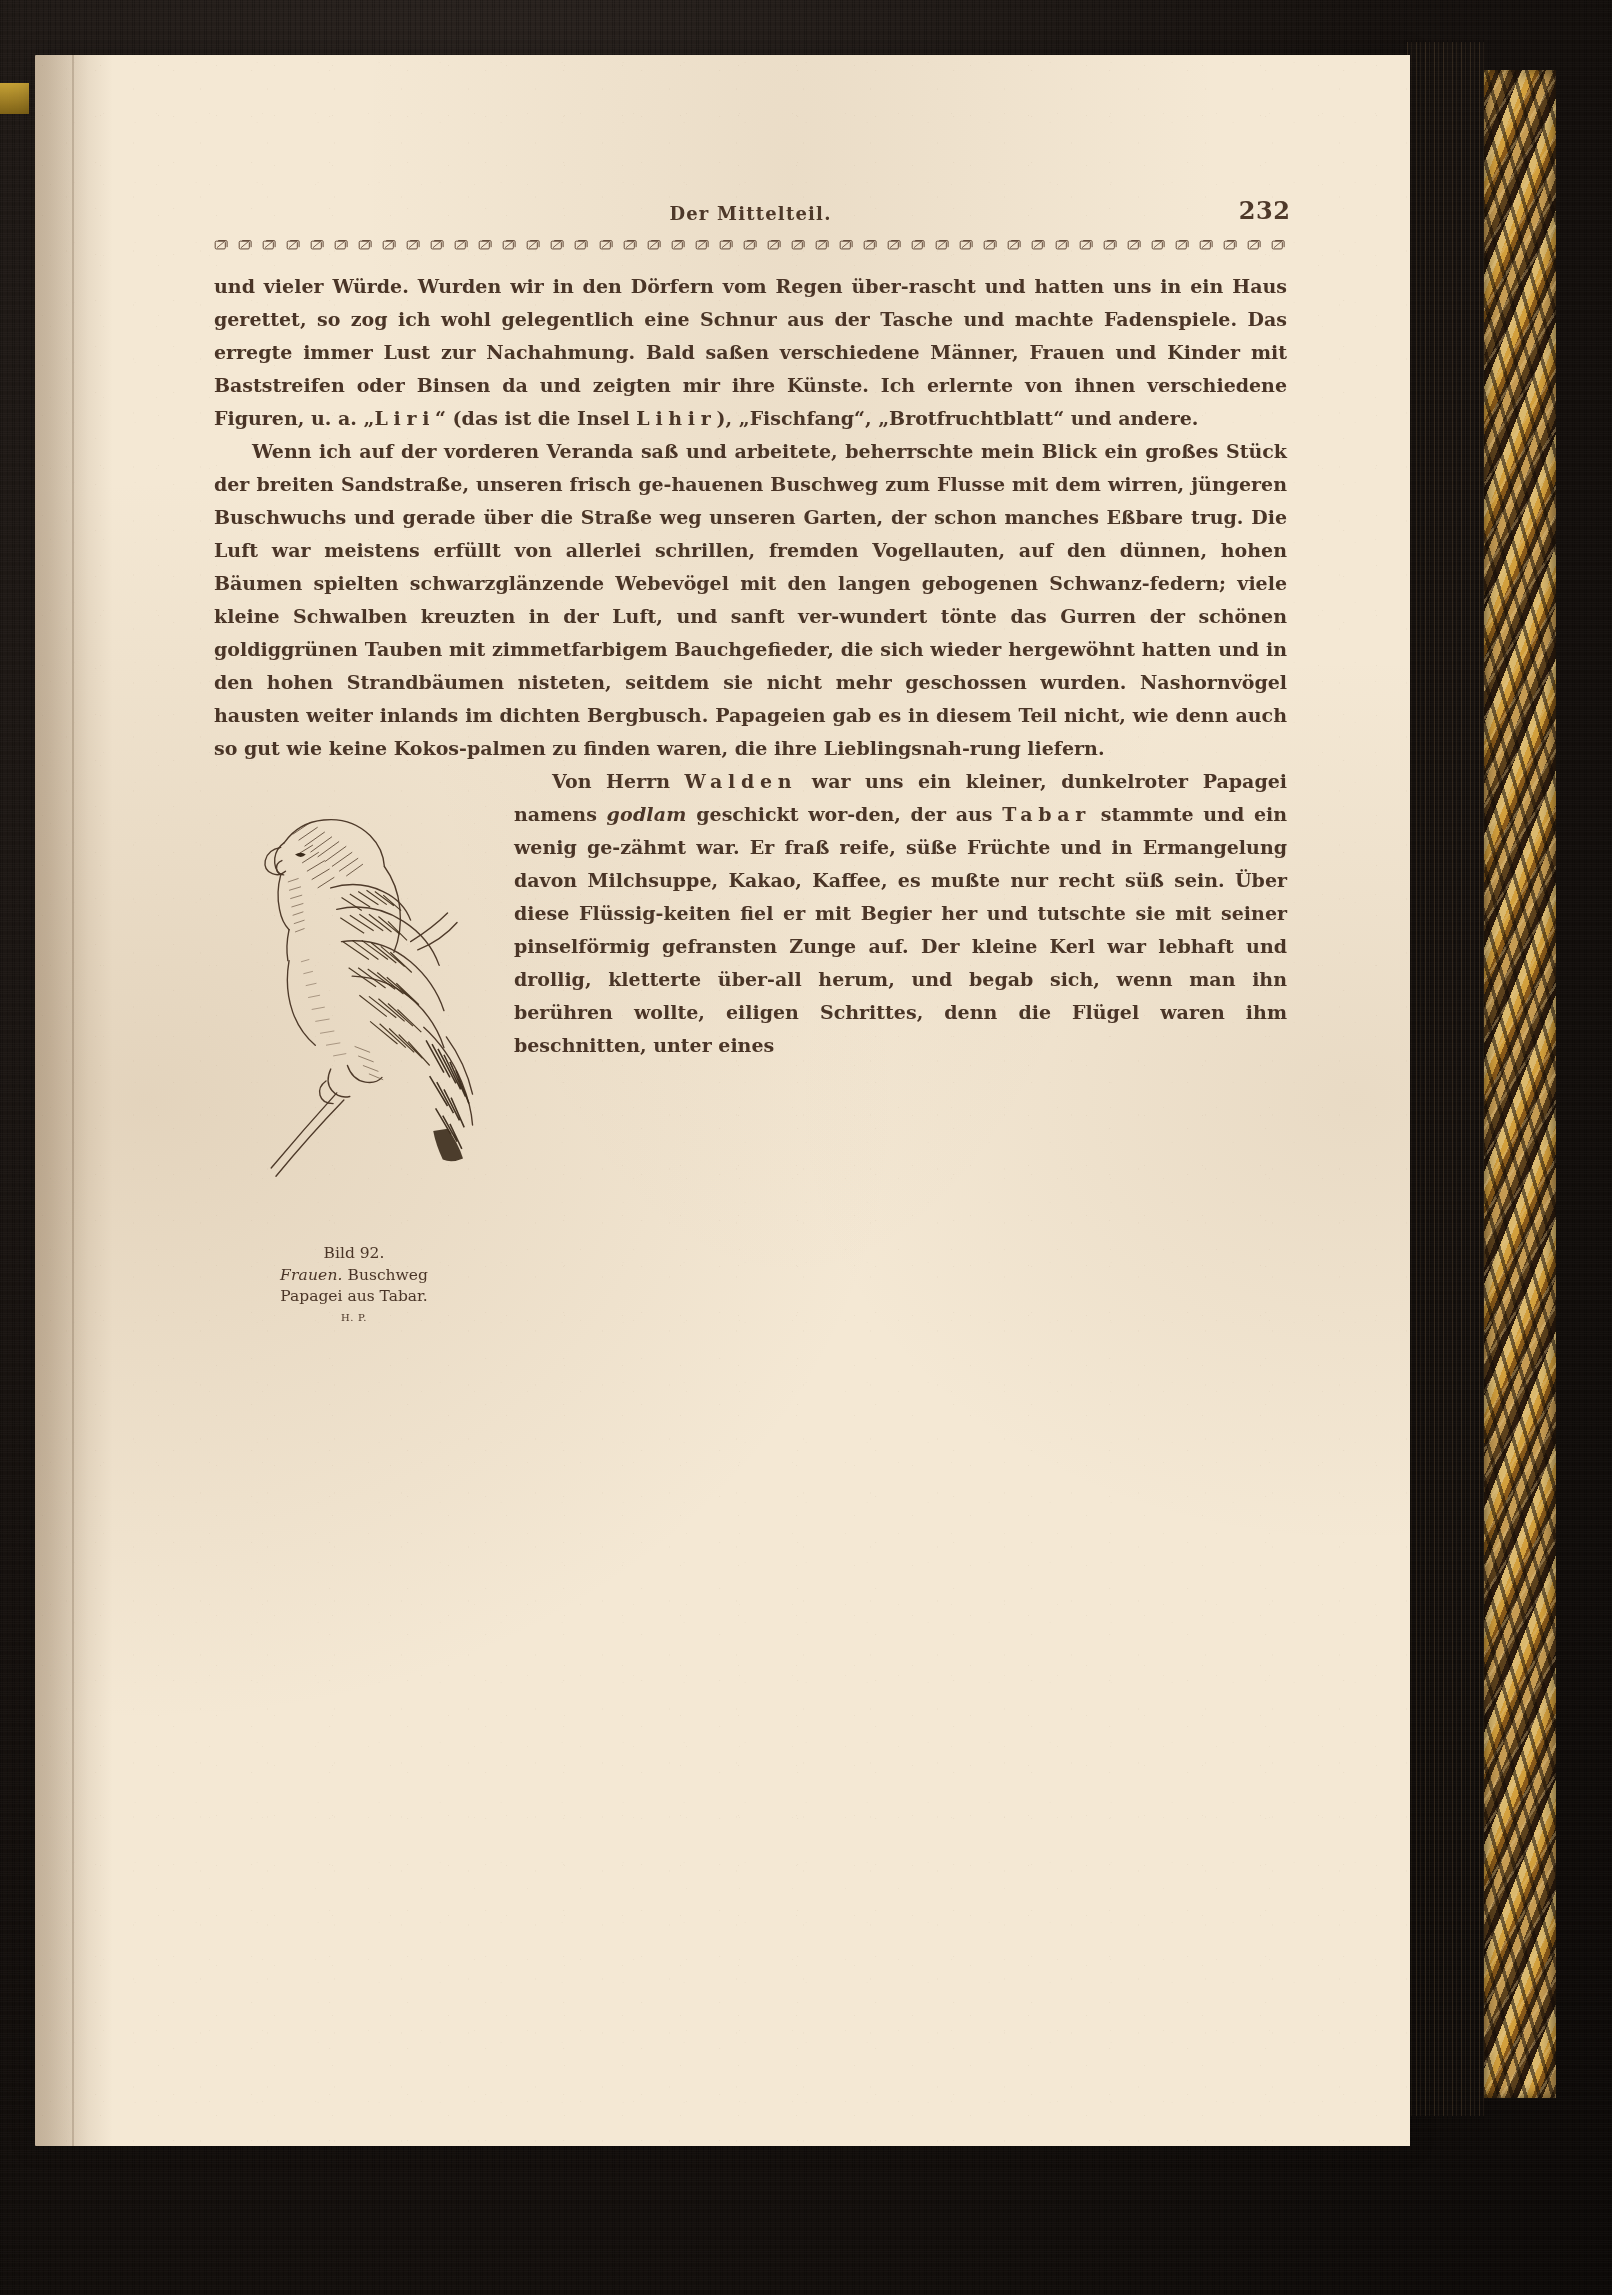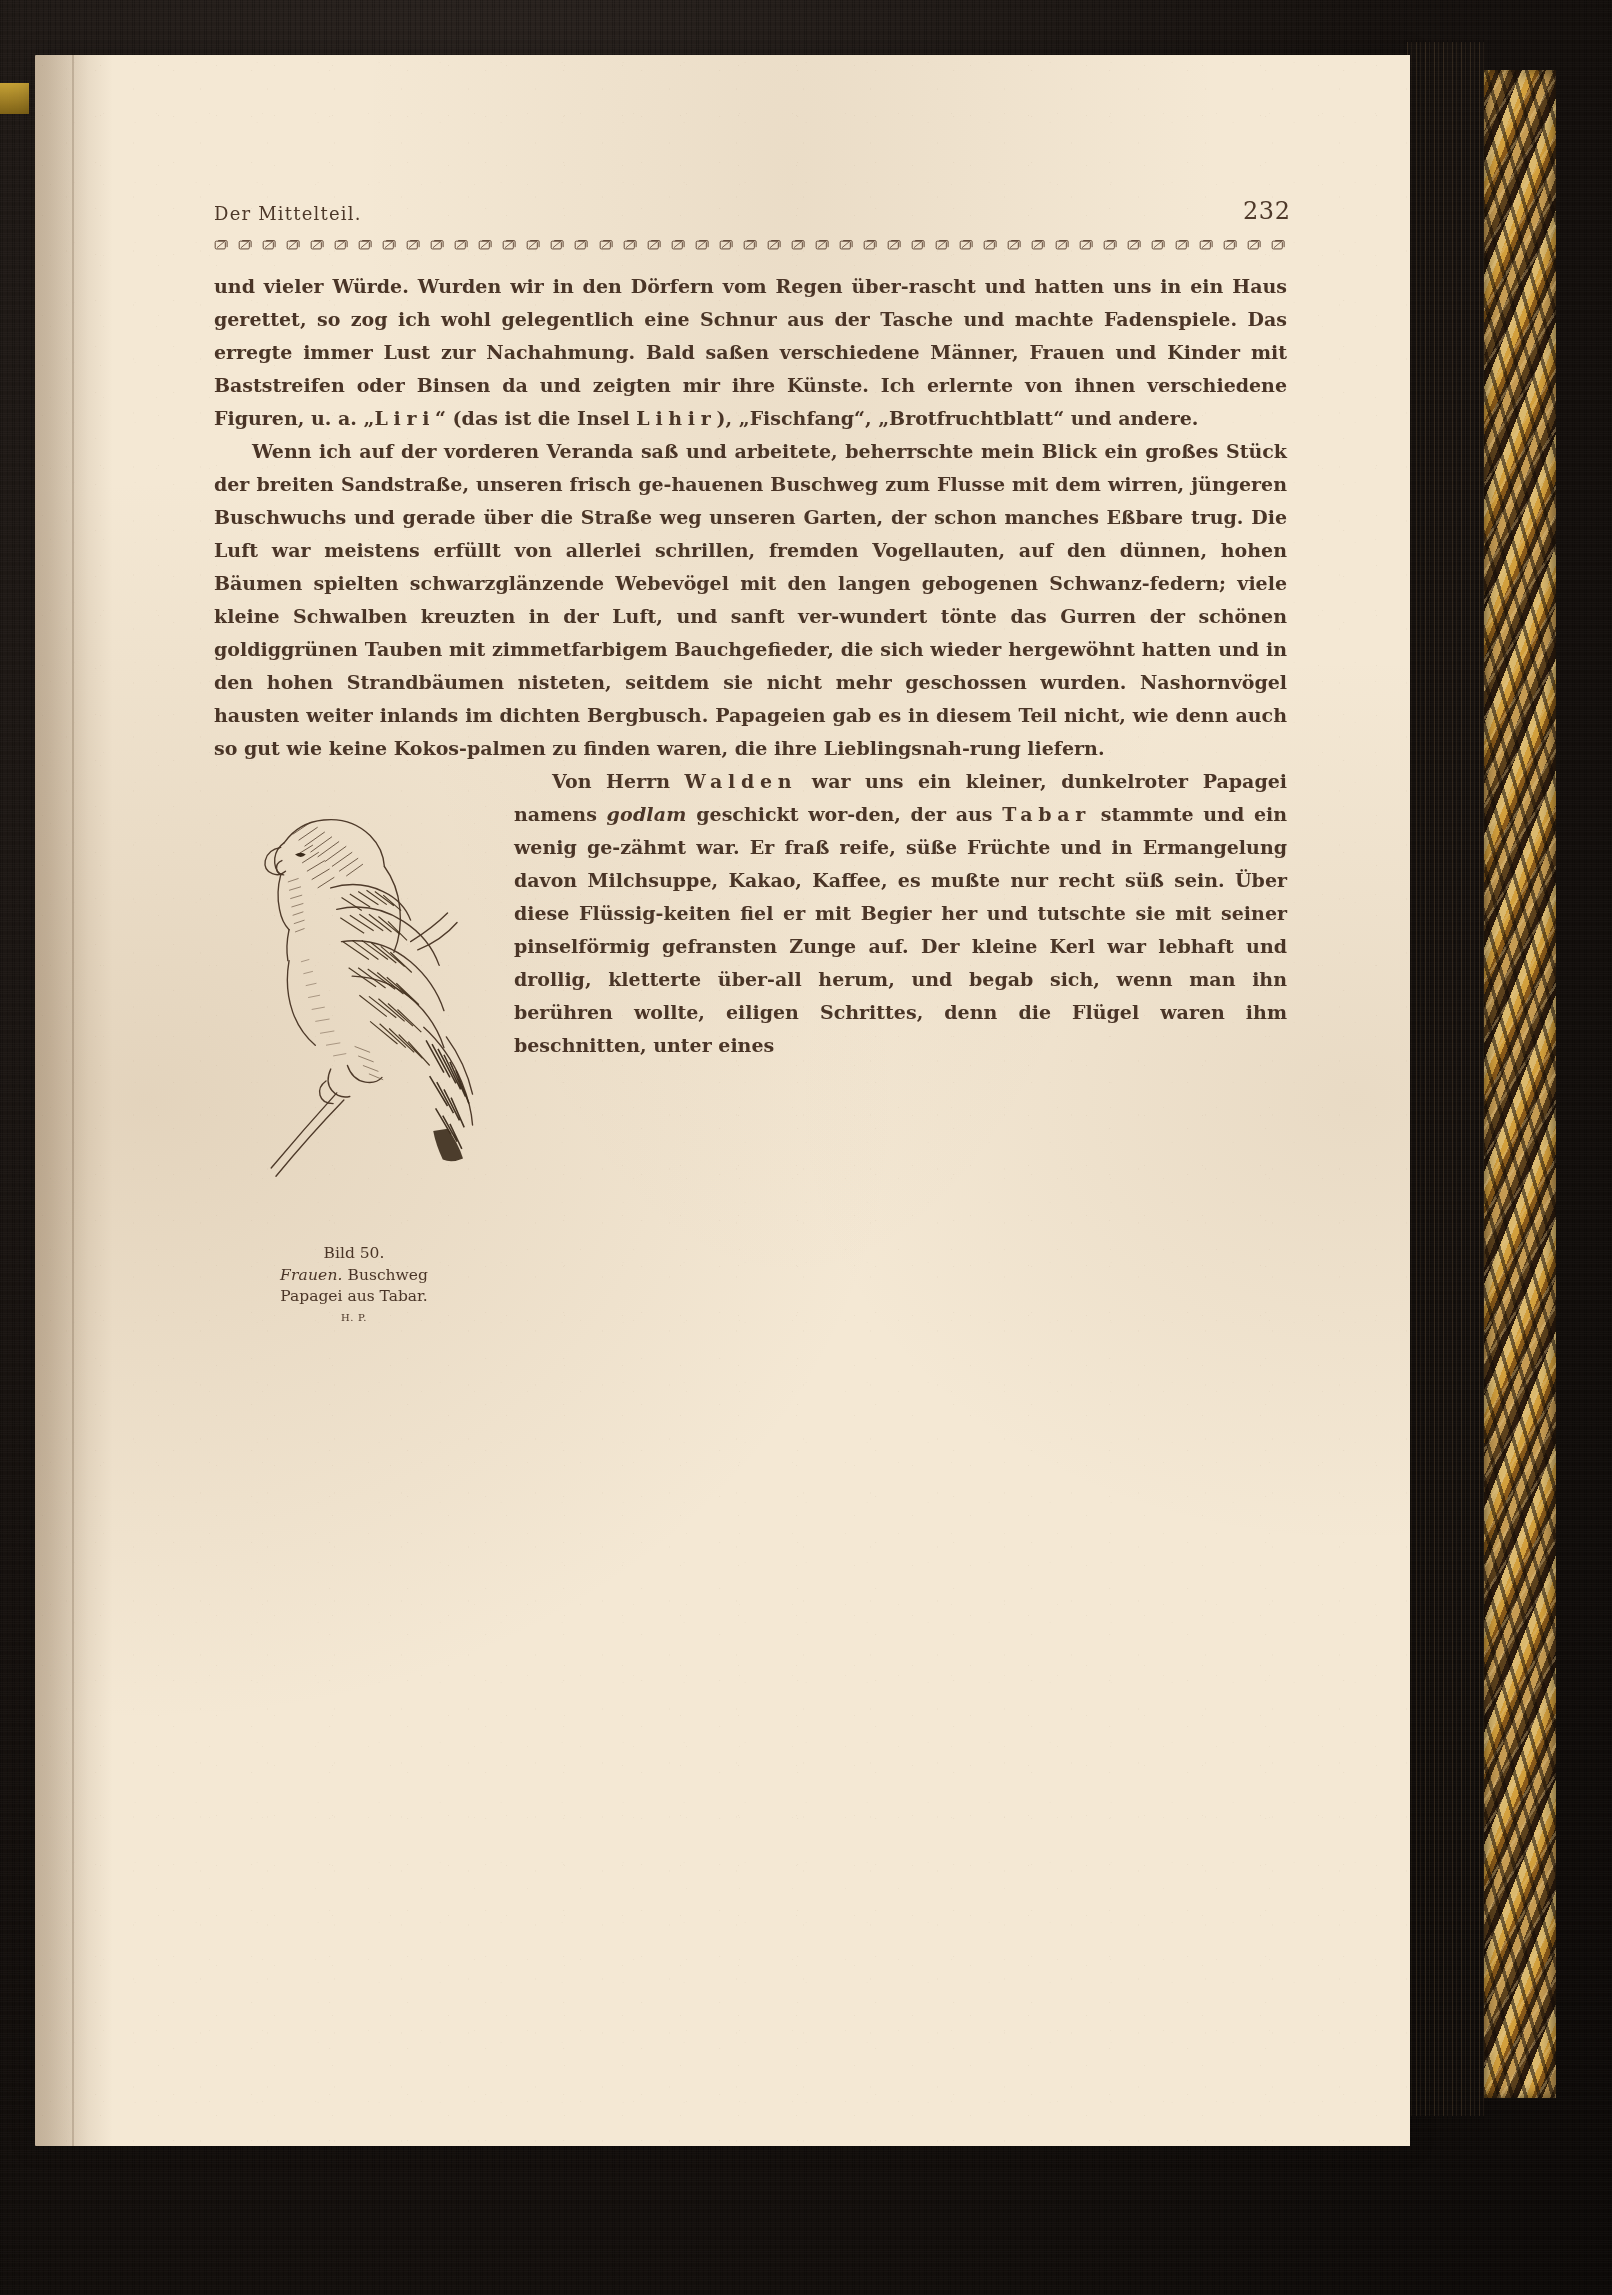--- a/index.html
+++ b/index.html
@@ -79,22 +79,22 @@
     background:linear-gradient(90deg,rgba(120,95,65,0),rgba(95,72,48,.45),rgba(120,95,65,0));}
   .gutter-shade{position:absolute;left:0;top:0;bottom:0;width:78px;
     background:linear-gradient(90deg,rgba(120,92,62,.30),rgba(120,92,62,0));}
 
   
   .typearea{position:absolute;left:179px;top:137px;width:1073px;}
 
   
   .fraktur{font-family:"DejaVu Serif",serif;color:#4a3527;}
 
-  .runhead{display:flex;align-items:flex-end;justify-content:flex-start;position:relative;
-    height:32px;}
+  .runhead{display:flex;align-items:flex-end;justify-content:center;position:relative;
+    height:32px;font-weight:bold;}
   .runhead .title{font-size:18px;letter-spacing:1.2px;color:#4e392a;}
   .runhead .folio{position:absolute;right:-3.6px;bottom:-1.2px;font-size:24px;
     letter-spacing:0.6px;color:#4e392a;}
 
   
   .ornrule{margin-top:10.7px;height:20px;display:flex;align-items:center;
     justify-content:space-between;overflow:hidden;}
   .orn{width:15.5px;height:15.5px;flex:0 0 auto;}
 
   .body{margin-top:15.5px;font-size:19px;line-height:33px;color:#4a3527;
@@ -396,21 +396,21 @@
 
             <path d="M392 600 q18 24 26 50 q-18 8-34 2 q-12-26-16-48 z" fill="#3b2b1b" stroke="none" opacity=".9"></path>
 
             <path d="M136 140 q10-6 18 0 q-8 8-18 0 z" fill="#3b2b1b" stroke="none"></path>
 
             <g stroke="#5c4734" stroke-width="1.3" fill="none" opacity=".8">
               <path d="M236 462 l26 10 M242 478 l26 10 M250 494 l26 10 M260 508 l24 10"></path>
             </g>
           </svg>
           <figcaption>
-            <span>Bild 50.</span><br>
+            <span>Bild 92.</span><br>
             <span class="anti">Frauen.</span>
             <span>Buschweg</span><br>
             <span>Papagei aus Tabar.</span>
             <span class="sig">H. P.</span>
           </figcaption>
         </figure>
 
         <p class="indent"><span>Von Herrn </span><span class="sp">Walden</span><span> war uns ein kleiner, dunkelroter Papagei namens </span><span class="anti">godlam</span><span> geschickt wor‐den, der aus </span><span class="sp">Tabar</span><span> stammte und ein wenig ge‐zähmt war. Er fraß reife, süße Früchte und in Ermangelung davon Milchsuppe, Kakao, Kaffee, es mußte nur recht süß sein. Über diese Flüssig‐keiten fiel er mit Begier her und tutschte sie mit seiner pinselförmig gefransten Zunge auf. Der kleine Kerl war lebhaft und drollig, kletterte über‐all herum, und begab sich, wenn man ihn berühren wollte, eiligen Schrittes, denn die Flügel waren ihm beschnitten, unter eines</span></p>
 
       </div>

